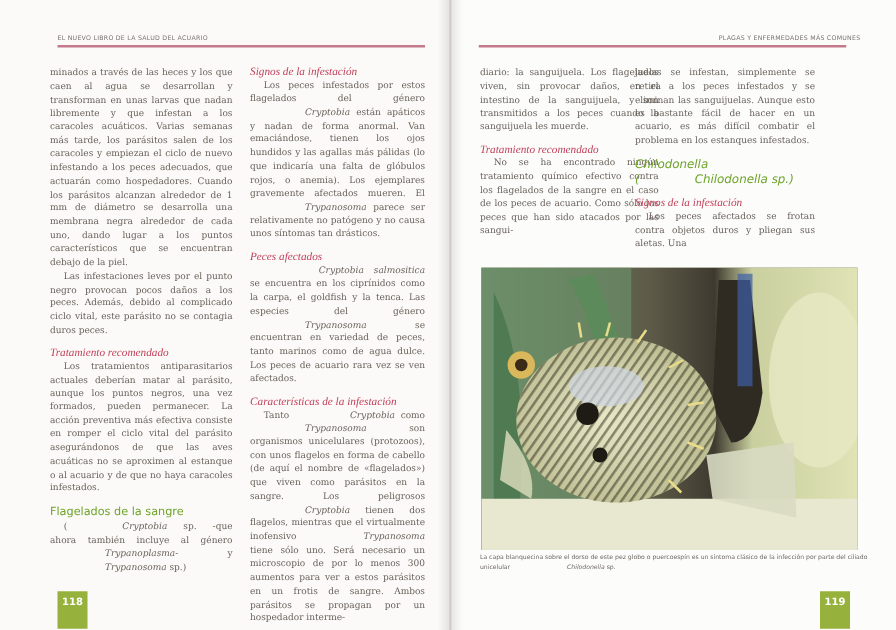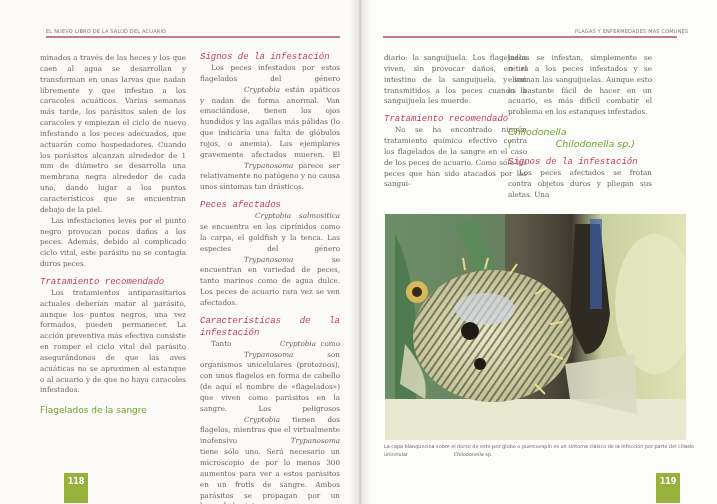--- a/index.html
+++ b/index.html
@@ -6,21 +6,21 @@
   body{width:717px;height:504px;background:#f3f1ee;position:relative;overflow:hidden;font-family:"DejaVu Serif",serif;color:#6a625c;}
   .page{position:absolute;top:0;height:504px;background:#fbfaf8;}
   .left{left:0;width:358px;}
   .right{left:360px;width:357px;background:#fcfcfb;}
   .gutter{position:absolute;left:350px;top:0;width:20px;height:504px;background:linear-gradient(90deg,#fbfaf8 0%,#e6e4e1 45%,#c9c6c2 50%,#e9e8e6 60%,#fcfcfb 100%);}
   .runhead{position:absolute;font-family:"DejaVu Sans",sans-serif;font-size:5px;letter-spacing:0.2px;color:#7a7470;text-transform:uppercase;}
   .rule{position:absolute;height:2px;background:#c47a8a;}
   .col{position:absolute;font-size:7.2px;line-height:10.85px;text-align:justify;}
   .col p{margin:0;}
   .col p.ind{text-indent:11px;}
-  .h-red{font-family:Liberation Mono, monospace;font-style:italic;color:#c2415a;font-size:9px;line-height:12px;margin-top:6px;}
+  .h-red{font-family:Liberation Serif, serif;font-style:italic;color:#c2415a;font-size:9px;line-height:12px;margin-top:6px;}
   .h-green{font-family:"DejaVu Sans",sans-serif;color:#6ea42a;font-size:9px;line-height:12px;margin-top:8px;}
   .h-green-i{font-family:"DejaVu Sans",sans-serif;font-style:italic;color:#6ea42a;font-size:9.5px;line-height:12px;margin-top:8px;}
   .first{margin-top:0;}
   i{font-style:italic;padding-left:44px;}
   .photo{position:absolute;left:385px;top:214px;width:301px;height:226px;overflow:hidden;background:#8e9a7a;}
   .caption{position:absolute;left:384px;top:443px;width:310px;font-family:"DejaVu Sans",sans-serif;font-size:4.9px;line-height:7.5px;color:#6e6862;}
   .pgnum{position:absolute;width:24px;height:30px;background:#97b23c;color:#ffffff;font-family:"DejaVu Sans",sans-serif;font-size:8px;font-weight:bold;text-align:center;padding-top:4px;box-sizing:border-box;}
 </style>
 </head>
 <body>
@@ -34,32 +34,33 @@
 
 <div class="runhead" style="left:575px;top:28px;">PLAGAS Y ENFERMEDADES MÁS COMUNES</div>
 <div class="rule" style="left:383px;top:36px;width:294px;"></div>
 
 <div class="col" style="left:40px;top:53px;width:146px;">
   <p>minados a través de las heces y los que caen al agua se desarrollan y transforman en unas larvas que nadan libremente y que infestan a los caracoles acuáticos. Varias semanas más tarde, los parásitos salen de los caracoles y empiezan el ciclo de nuevo infestando a los peces adecuados, que actuarán como hospedadores. Cuando los parásitos alcanzan alrededor de 1 mm de diámetro se desarrolla una membrana negra alrededor de cada uno, dando lugar a los puntos característicos que se encuentran debajo de la piel.</p>
   <p class="ind">Las infestaciones leves por el punto negro provocan pocos daños a los peces. Además, debido al complicado ciclo vital, este parásito no se contagia duros peces.</p>
   <div class="h-red">Tratamiento recomendado</div>
   <p class="ind">Los tratamientos antiparasitarios actuales deberían matar al parásito, aunque los puntos negros, una vez formados, pueden permanecer. La acción preventiva más efectiva consiste en romper el ciclo vital del parásito asegurándonos de que las aves acuáticas no se aproximen al estanque o al acuario y de que no haya caracoles infestados.</p>
   <div class="h-green">Flagelados de la sangre</div>
+  <p class="ind"><span>(</span><i>Cryptobia</i><span> sp. -que ahora también incluye al género </span><i>Trypanoplasma</i><span>- y </span><i>Trypanosoma</i><span> sp.)</span></p>
 </div>
 
 <div class="col" style="left:200px;top:51px;width:140px;">
   <div class="h-red first">Signos de la infestación</div>
   <p class="ind"><span>Los peces infestados por estos flagelados del género </span><i>Cryptobia</i><span> están apáticos y nadan de forma anormal. Van emaciándose, tienen los ojos hundidos y las agallas más pálidas (lo que indicaría una falta de glóbulos rojos, o anemia). Los ejemplares gravemente afectados mueren. El </span><i>Trypanosoma</i><span> parece ser relativamente no patógeno y no causa unos síntomas tan drásticos.</span></p>
   <div class="h-red">Peces afectados</div>
   <p class="ind"><i>Cryptobia salmositica</i><span> se encuentra en los ciprínidos como la carpa, el goldfish y la tenca. Las especies del género </span><i>Trypanosoma</i><span> se encuentran en variedad de peces, tanto marinos como de agua dulce. Los peces de acuario rara vez se ven afectados.</span></p>
   <div class="h-red">Características de la infestación</div>
   <p class="ind"><span>Tanto </span><i>Cryptobia</i><span> como </span><i>Trypanosoma</i><span> son organismos unicelulares (protozoos), con unos flagelos en forma de cabello (de aquí el nombre de «flagelados») que viven como parásitos en la sangre. Los peligrosos </span><i>Cryptobia</i><span> tienen dos flagelos, mientras que el virtualmente inofensivo </span><i>Trypanosoma</i><span> tiene sólo uno. Será necesario un microscopio de por lo menos 300 aumentos para ver a estos parásitos en un frotis de sangre. Ambos parásitos se propagan por un hospedador interme-</span></p>
 </div>
 
-<div class="pgnum" style="left:64px;top:473px;">118</div>
+<div class="pgnum" style="left:46px;top:473px;">118</div>
 
 <div class="col" style="left:384px;top:53px;width:143px;">
   <p>diario: la sanguijuela. Los flagelados viven, sin provocar daños, en el intestino de la sanguijuela, y son transmitidos a los peces cuando la sanguijuela les muerde.</p>
   <div class="h-red">Tratamiento recomendado</div>
   <p class="ind">No se ha encontrado ningún tratamiento químico efectivo contra los flagelados de la sangre en el caso de los peces de acuario. Como sólo los peces que han sido atacados por las sangui-</p>
 </div>
 
 <div class="col" style="left:508px;top:53px;width:144px;">
   <p>juelas se infestan, simplemente se retira a los peces infestados y se eliminan las sanguijuelas. Aunque esto es bastante fácil de hacer en un acuario, es más difícil combatir el problema en los estanques infestados.</p>
   <div class="h-green-i"><span>Chilodonella (</span><i>Chilodonella</i><span> sp.)</span></div>

